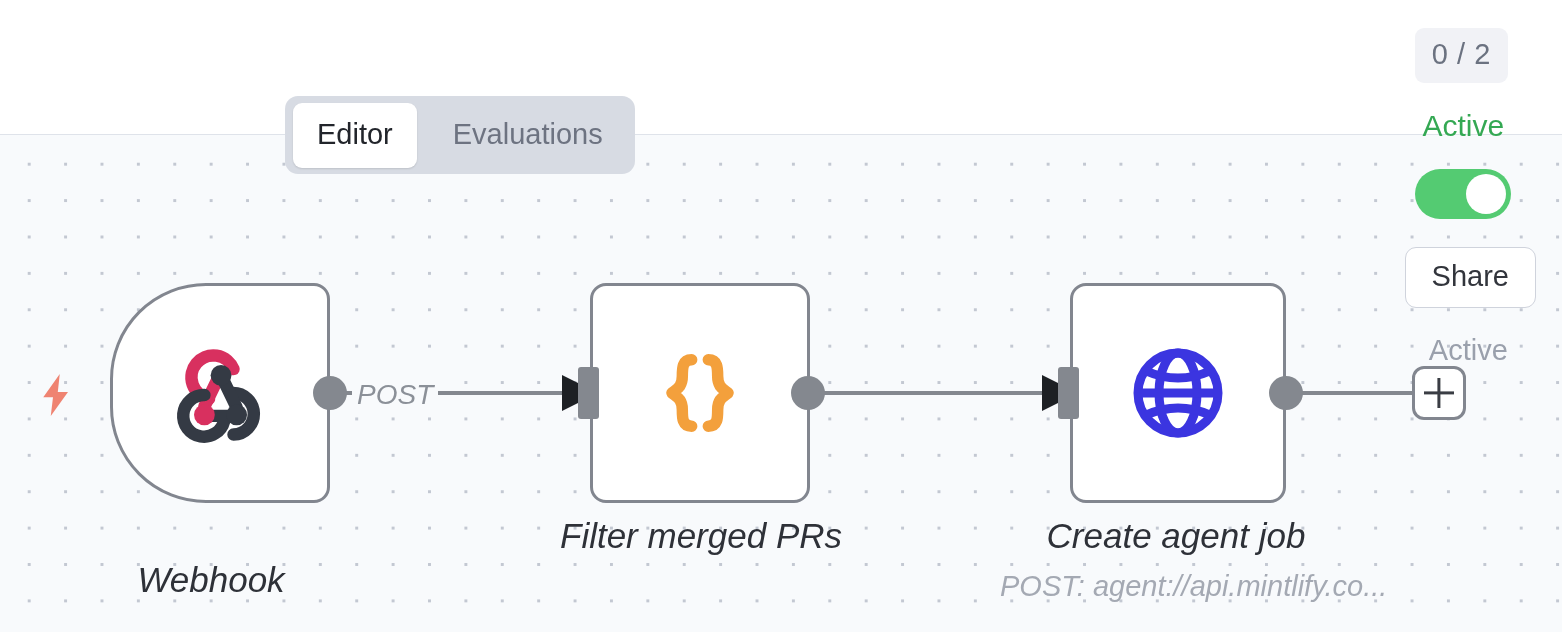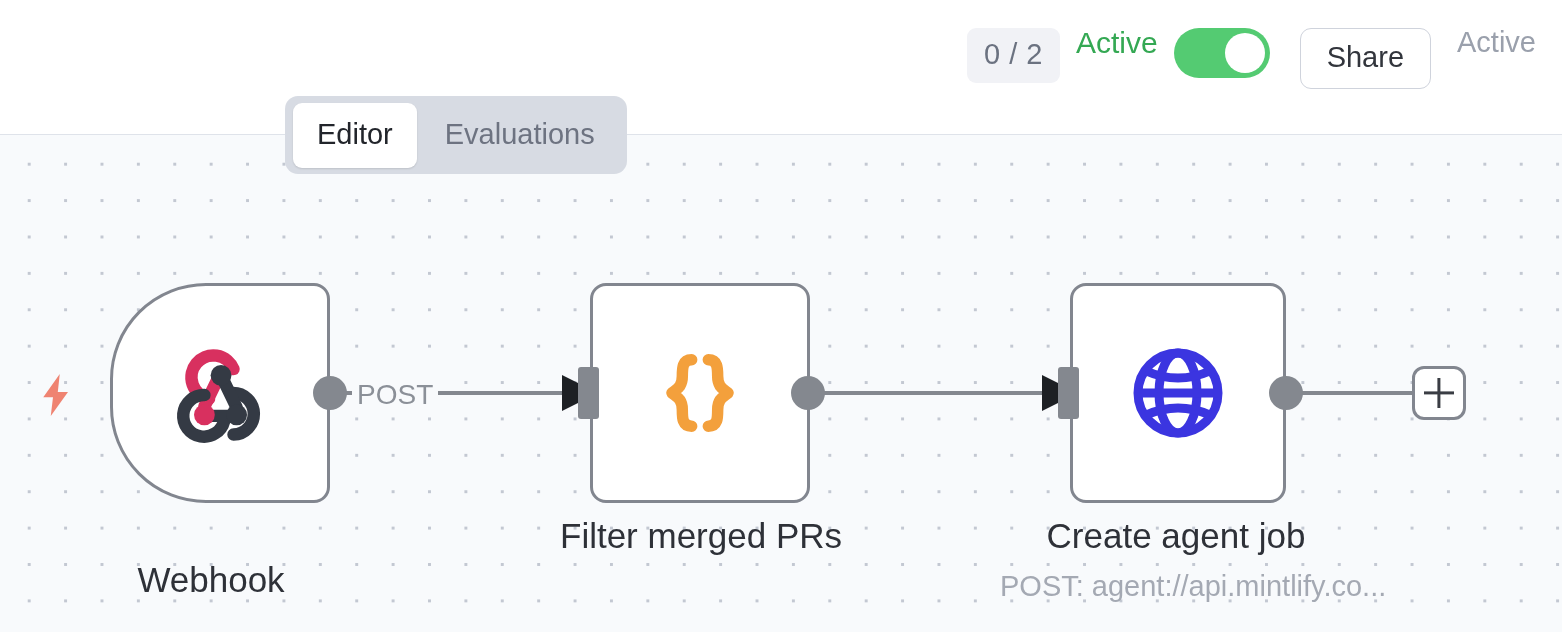--- a/index.html
+++ b/index.html
@@ -29,23 +29,24 @@
     height: 134px;
     background: #ffffff;
     z-index: 30;
   }
 
   .header-right {
     position: absolute;
     right: 26px;
     top: 28px;
     display: flex;
-    align-items: flex-start;
-    gap: 12px;
+    align-items: center;
+    gap: 28px;
     height: 64px;
+    flex-direction: column;
   }
 
   .count-badge {
     background: #f1f2f6;
     color: #6b7280;
     border-radius: 9px;
     font-size: 29px;
     line-height: 1;
     padding: 12px 17px 14px 17px;
     letter-spacing: 0.5px;
@@ -106,21 +107,21 @@
   .tabbar {
     position: absolute;
     left: 285px;
     top: 96px;
     height: 78px;
     background: #d7dbe3;
     border-radius: 13px;
     display: flex;
     align-items: center;
     padding: 8px;
-    gap: 4px;
+    gap: 12px;
     z-index: 40;
   }
   .tab {
     font-size: 29px;
     line-height: 1;
     color: #6d7381;
     padding: 17px 24px 19px 24px;
     border-radius: 9px;
     cursor: pointer;
     white-space: nowrap;
@@ -137,20 +138,21 @@
     left: 0;
     top: 134px;
     width: 1562px;
     height: 498px;
     background-color: #f8fafc;
     background-image: radial-gradient(#c3c8d2 1.4px, transparent 1.5px);
     background-size: 36.4px 36.4px;
     background-position: 11px 11px;
     border-top: 1.5px solid #dfe3ea;
     overflow: hidden;
+    font-style: italic;
   }
 
   
   .edges {
     position: absolute;
     left: 0; top: 0;
     width: 1562px;
     height: 498px;
     z-index: 1;
   }

